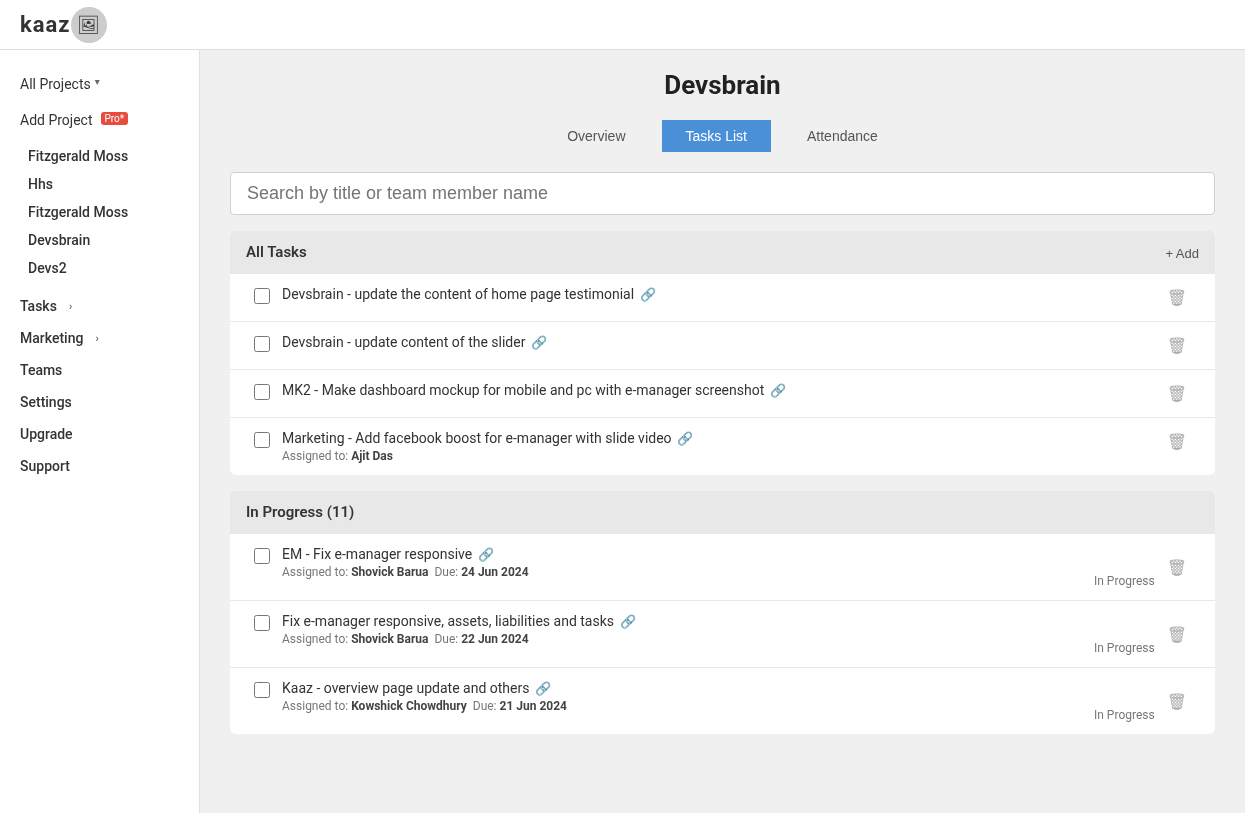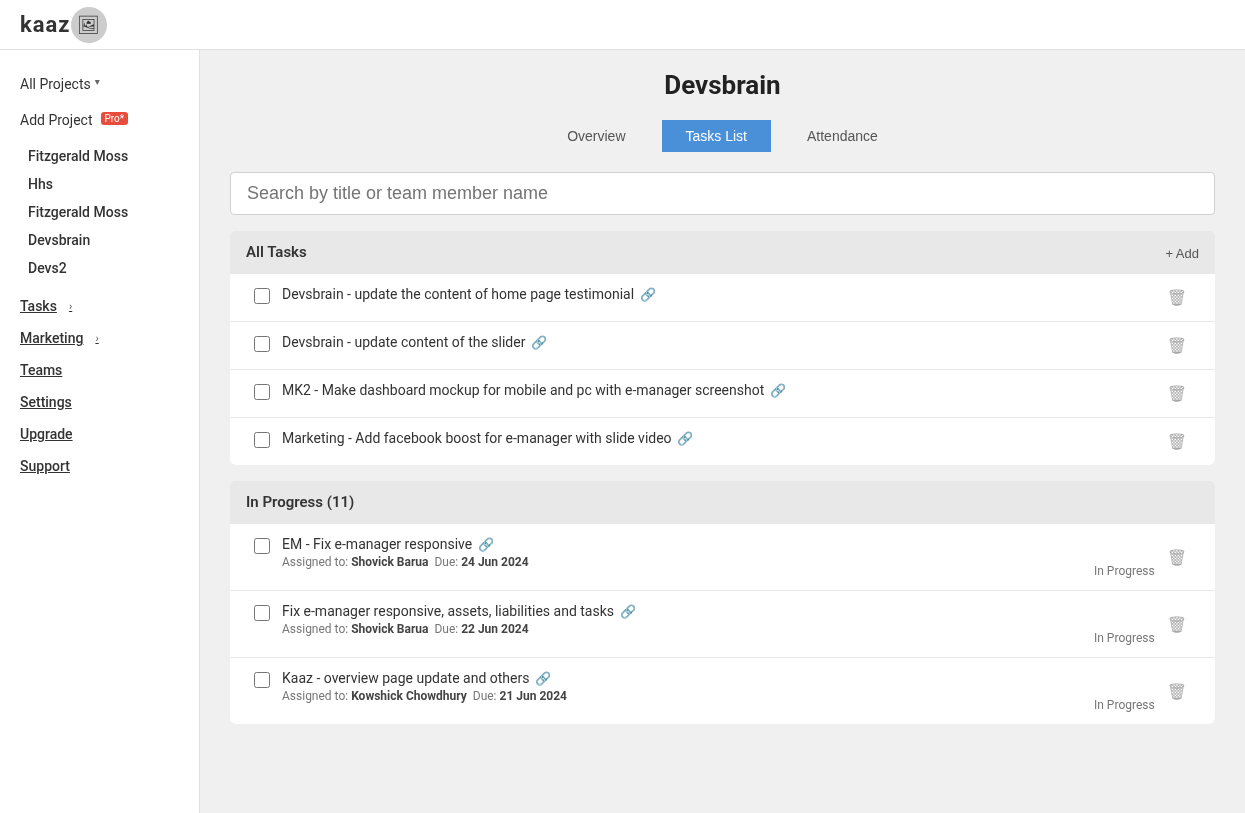--- a/index.html
+++ b/index.html
@@ -76,21 +76,20 @@
     }
     .sidebar-item {
       padding: 8px 20px;
       font-size: 14px;
       color: #333;
       cursor: pointer;
       font-weight: 500;
       display: flex;
       align-items: center;
       gap: 12px;
-      text-decoration: underline;
     }
     .sidebar-item .arrow { font-size: 11px; color: #666; }
 
     
     .main {
       flex: 1;
       padding: 20px 30px;
       background: #f0f0f0;
     }
 
@@ -328,20 +327,21 @@
         </div>
       </div>
 
       <div class="task-row">
         <input type="checkbox" class="task-checkbox" style="">
         <div class="task-content">
           <div class="task-title">
             <span>Marketing - Add facebook boost for e-manager with slide video</span>
             <span class="task-link-icon">🔗</span>
           </div>
+          <div class="task-meta">Assigned to: <strong>Ajit Das</strong></div>
         </div>
         <div class="task-actions">
           <button class="delete-btn">🗑</button>
         </div>
       </div>
     </div>
 
     
     <div class="task-section">
       <div class="task-section-header">

